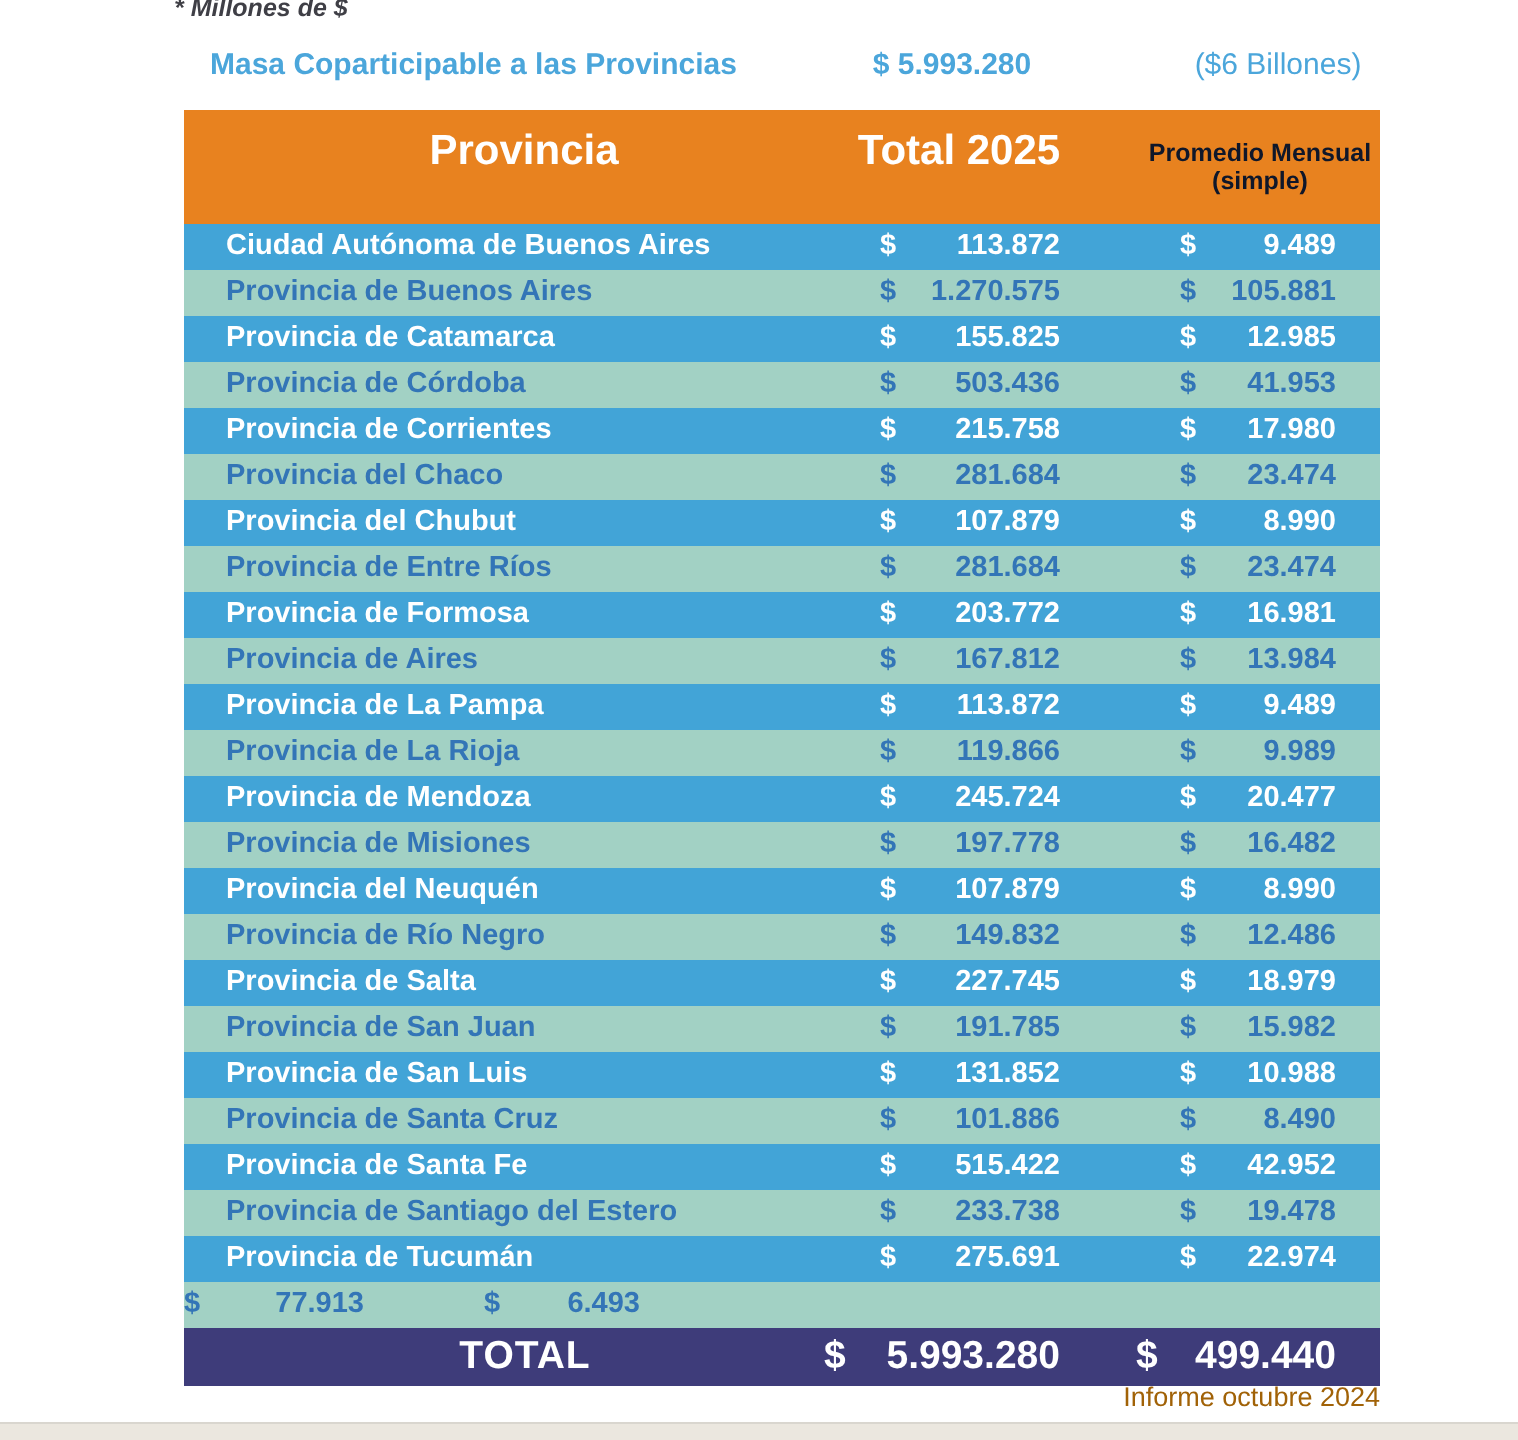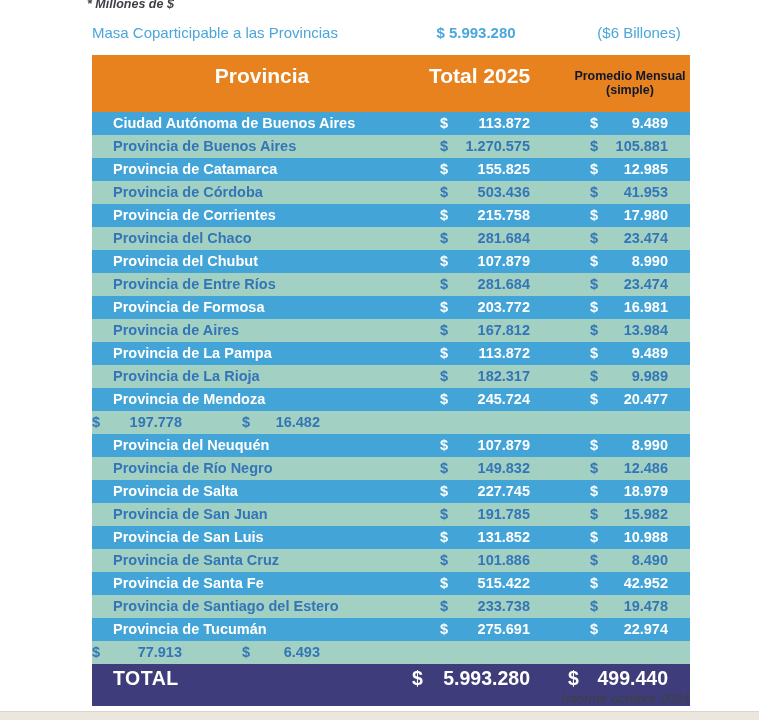--- a/index.html
+++ b/index.html
@@ -10,22 +10,22 @@
     position: relative;
     font-family: "Liberation Sans", sans-serif;
   }
   .note {
     position: absolute; left: 87px; top: -3px;
     font-size: 12.5px; font-style: italic; font-weight: bold;
     color: #3f3f46;
   }
   .summary { position: absolute; left: 92px; top: 24px; width: 598px; height: 18px; }
   .s-label {
-    position: absolute; left: 0; top: 0;
-    font-size: 15px; font-weight: normal; color: var(--title-blue, #4ba6db);
+    position: absolute; left: 13px; top: 0;
+    font-size: 15px; font-weight: bold; color: var(--title-blue, #4ba6db);
     white-space: nowrap;
   }
   .s-amount {
     position: absolute; left: 340px; width: 88px; top: 0; text-align: center;
     font-size: 15px; font-weight: bold; color: var(--title-blue, #4ba6db);
     white-space: nowrap;
   }
   .s-approx {
     position: absolute; left: 501px; width: 92px; top: 0; text-align: center;
     font-size: 15px; font-weight: normal; color: var(--title-blue, #4ba6db);
@@ -48,27 +48,27 @@
   }
   .trow { display: flex; height: 23px; line-height: 23px; white-space: nowrap; }
   .trow.odd  { background: var(--row-blue, #42a4d7); color: #ffffff; }
   .trow.even { background: var(--row-teal, #a2d1c4); color: var(--row-text-blue, #3375b7); }
   .c-prov { flex: 1; padding-left: 21px; font-size: 14.5px; font-weight: bold; overflow: visible; }
   .c-val  { width: 90px; margin-right: 60px; display: flex; justify-content: space-between;
             font-size: 14.5px; font-weight: bold; }
   .c-avg  { width: 78px; margin-right: 22px; display: flex; justify-content: space-between;
             font-size: 14.5px; font-weight: bold; }
   .tbody .trow:last-child .c-prov { font-size: 13.4px; letter-spacing: -0.2px; }
-  .trow.total { height: 42px; line-height: 29px; background: var(--total-bg, #3e3c7a); color: #ffffff; }
+  .trow.total { height: 29px; line-height: 29px; background: var(--total-bg, #3e3c7a); color: #ffffff; text-align: center; }
   .trow.total .c-prov { font-size: 19.5px; letter-spacing: 0.5px; }
   .trow.total .c-val { width: 118px; margin-right: 38px; font-size: 19.5px; }
   .trow.total .c-avg { width: 100px; margin-right: 22px; font-size: 19.5px; }
   .footer {
     position: absolute; top: 691px; right: 69px;
-    font-size: 13.5px; font-style: italic; color: #404040;
+    font-size: 13.5px; color: #a16207;
     white-space: nowrap;
     margin-left: 46px;
   }
   .bottom-strip {
     position: absolute; left: 0; right: 0; bottom: 0; height: 8px;
     background: #ebe7df; border-top: 1px solid #d9d6cf;
   }
 </style>
 </head>
 <body>
@@ -206,39 +206,40 @@
         </span>
         <span class="c-avg">
           <span class="cur">$</span>
           <span class="num">9.489</span>
         </span>
       </div>
       <div class="trow even">
         <span class="c-prov">Provincia de La Rioja</span>
         <span class="c-val">
           <span class="cur">$</span>
-          <span class="num">182.317</span>
+          <span class="num">119.866</span>
         </span>
         <span class="c-avg">
           <span class="cur">$</span>
           <span class="num">9.989</span>
         </span>
       </div>
       <div class="trow odd">
         <span class="c-prov">Provincia de Mendoza</span>
         <span class="c-val">
           <span class="cur">$</span>
           <span class="num">245.724</span>
         </span>
         <span class="c-avg">
           <span class="cur">$</span>
           <span class="num">20.477</span>
         </span>
       </div>
       <div class="trow even">
+        <span class="c-prov">Provincia de Misiones</span>
         <span class="c-val">
           <span class="cur">$</span>
           <span class="num">197.778</span>
         </span>
         <span class="c-avg">
           <span class="cur">$</span>
           <span class="num">16.482</span>
         </span>
       </div>
       <div class="trow odd">

